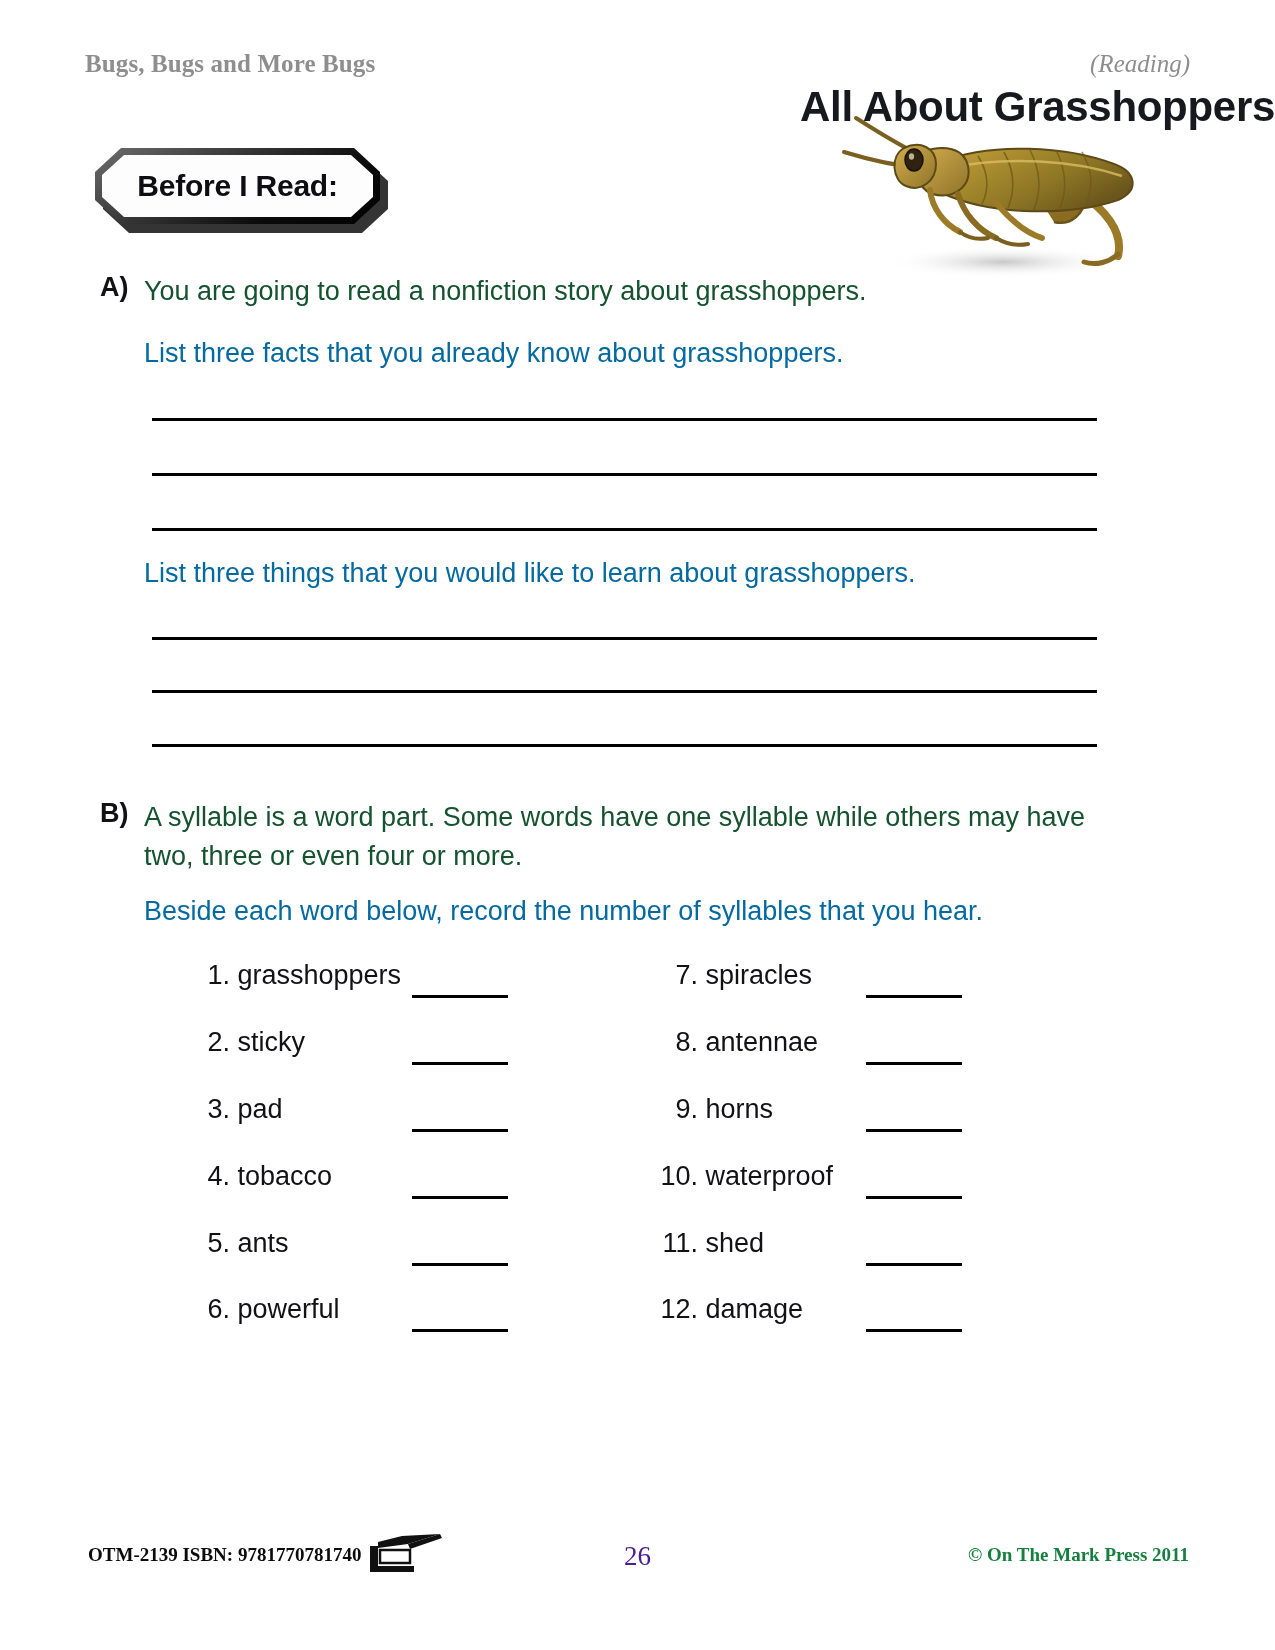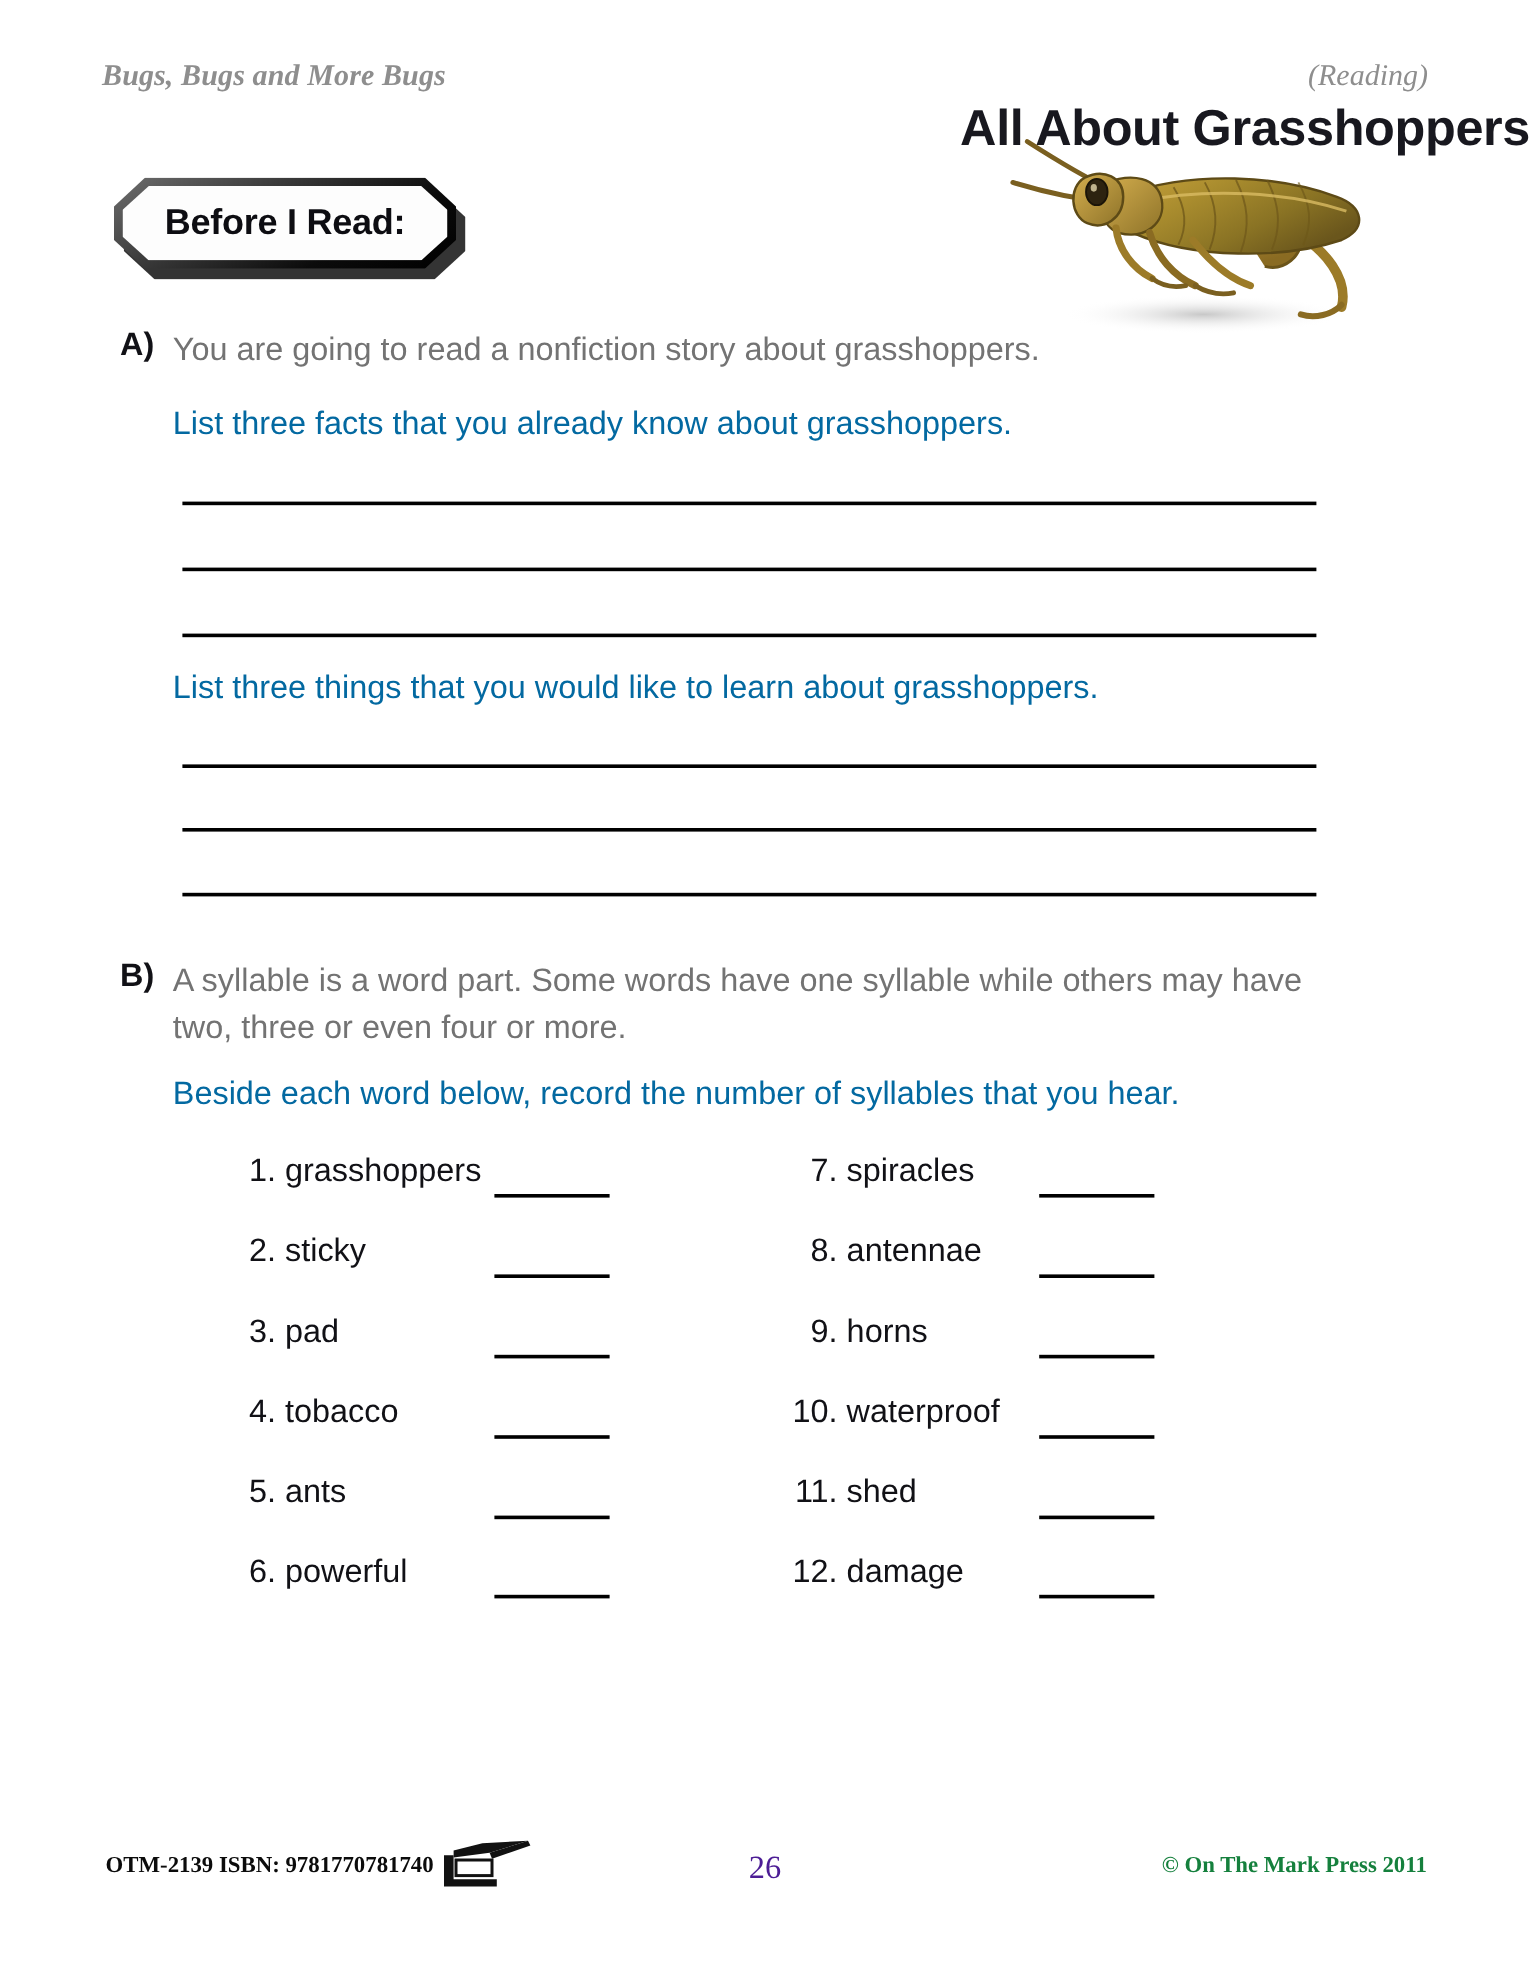--- a/index.html
+++ b/index.html
@@ -23,21 +23,20 @@
     height: 1650px;
     background: #ffffff;
   }
 
   
   .runhead-left {
     position: absolute;
     left: 85px;
     top: 50px;
     font-family: "Liberation Serif", serif;
-    font-style: italic;
     font-weight: bold;
     font-size: 25px;
     color: #8e8e8e;
     letter-spacing: 0.1px;
     white-space: nowrap;
   }
   .runhead-right {
     position: absolute;
     right: 85px;
     top: 50px;
@@ -126,21 +125,21 @@
     font-family: "Liberation Sans", sans-serif;
     font-weight: bold;
     font-size: 27px;
     color: #111116;
   }
   .q-body {
     position: absolute;
     font-family: "Liberation Sans", sans-serif;
     font-size: 27px;
     line-height: 39px;
-    color: #737373;
+    color: #14532d;
   }
   .prompt {
     position: absolute;
     font-family: "Liberation Sans", sans-serif;
     font-size: 27px;
     color: #0369a1;
     white-space: nowrap;
   }
 
   

